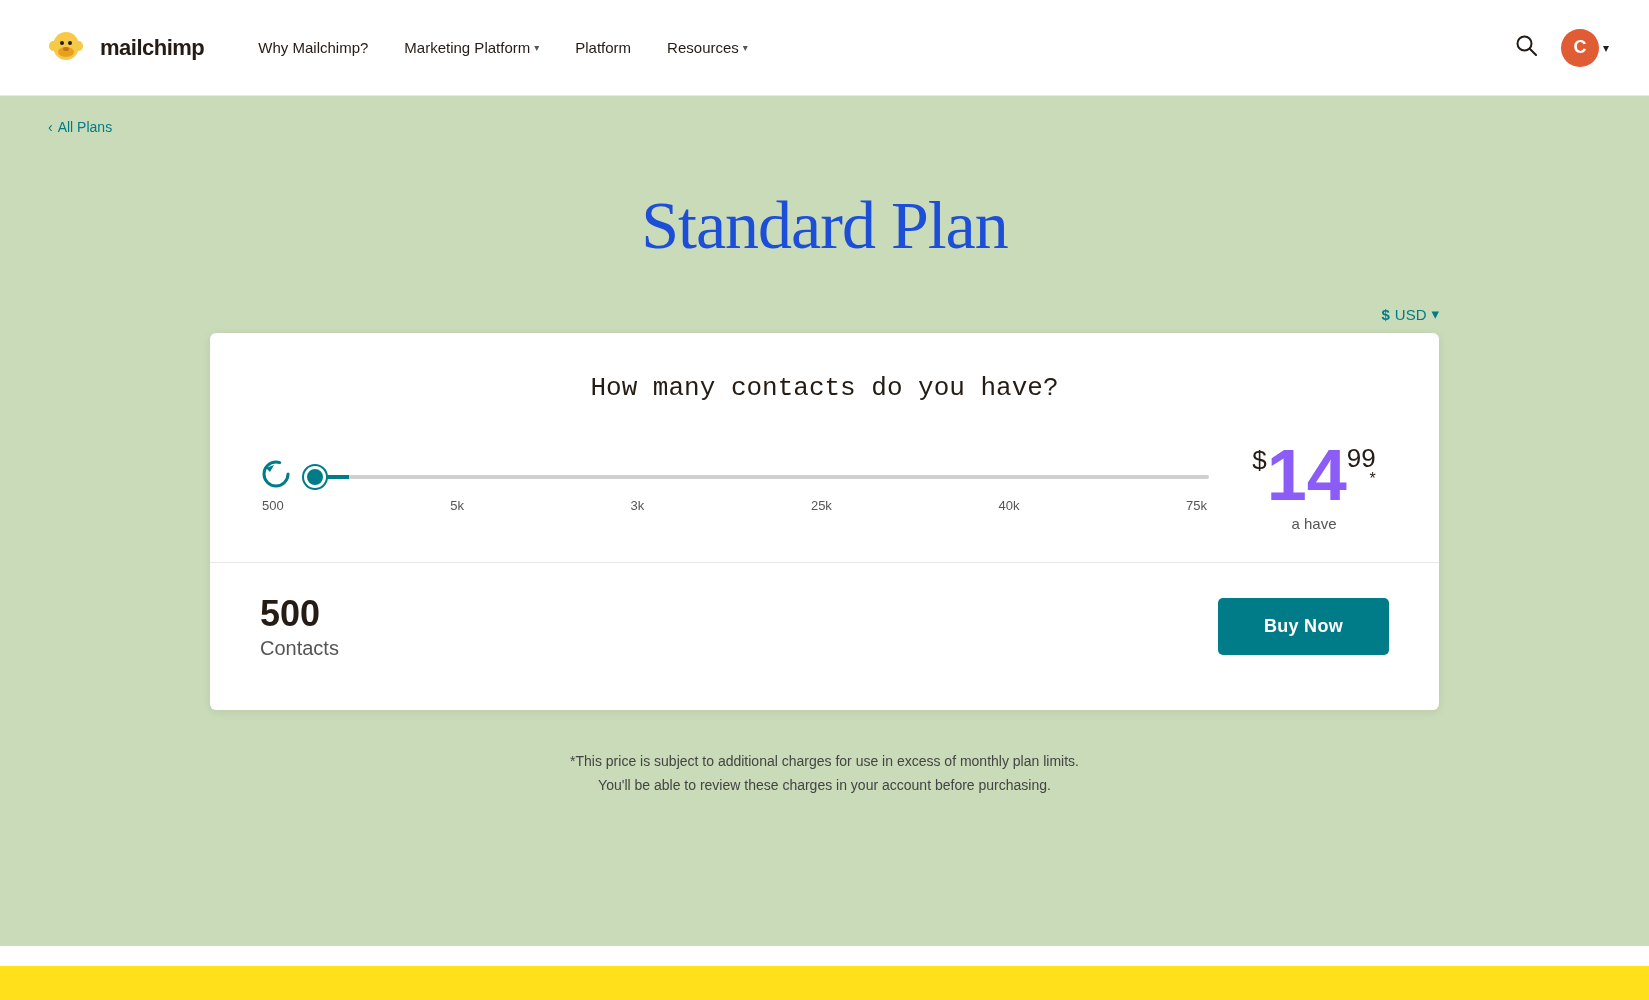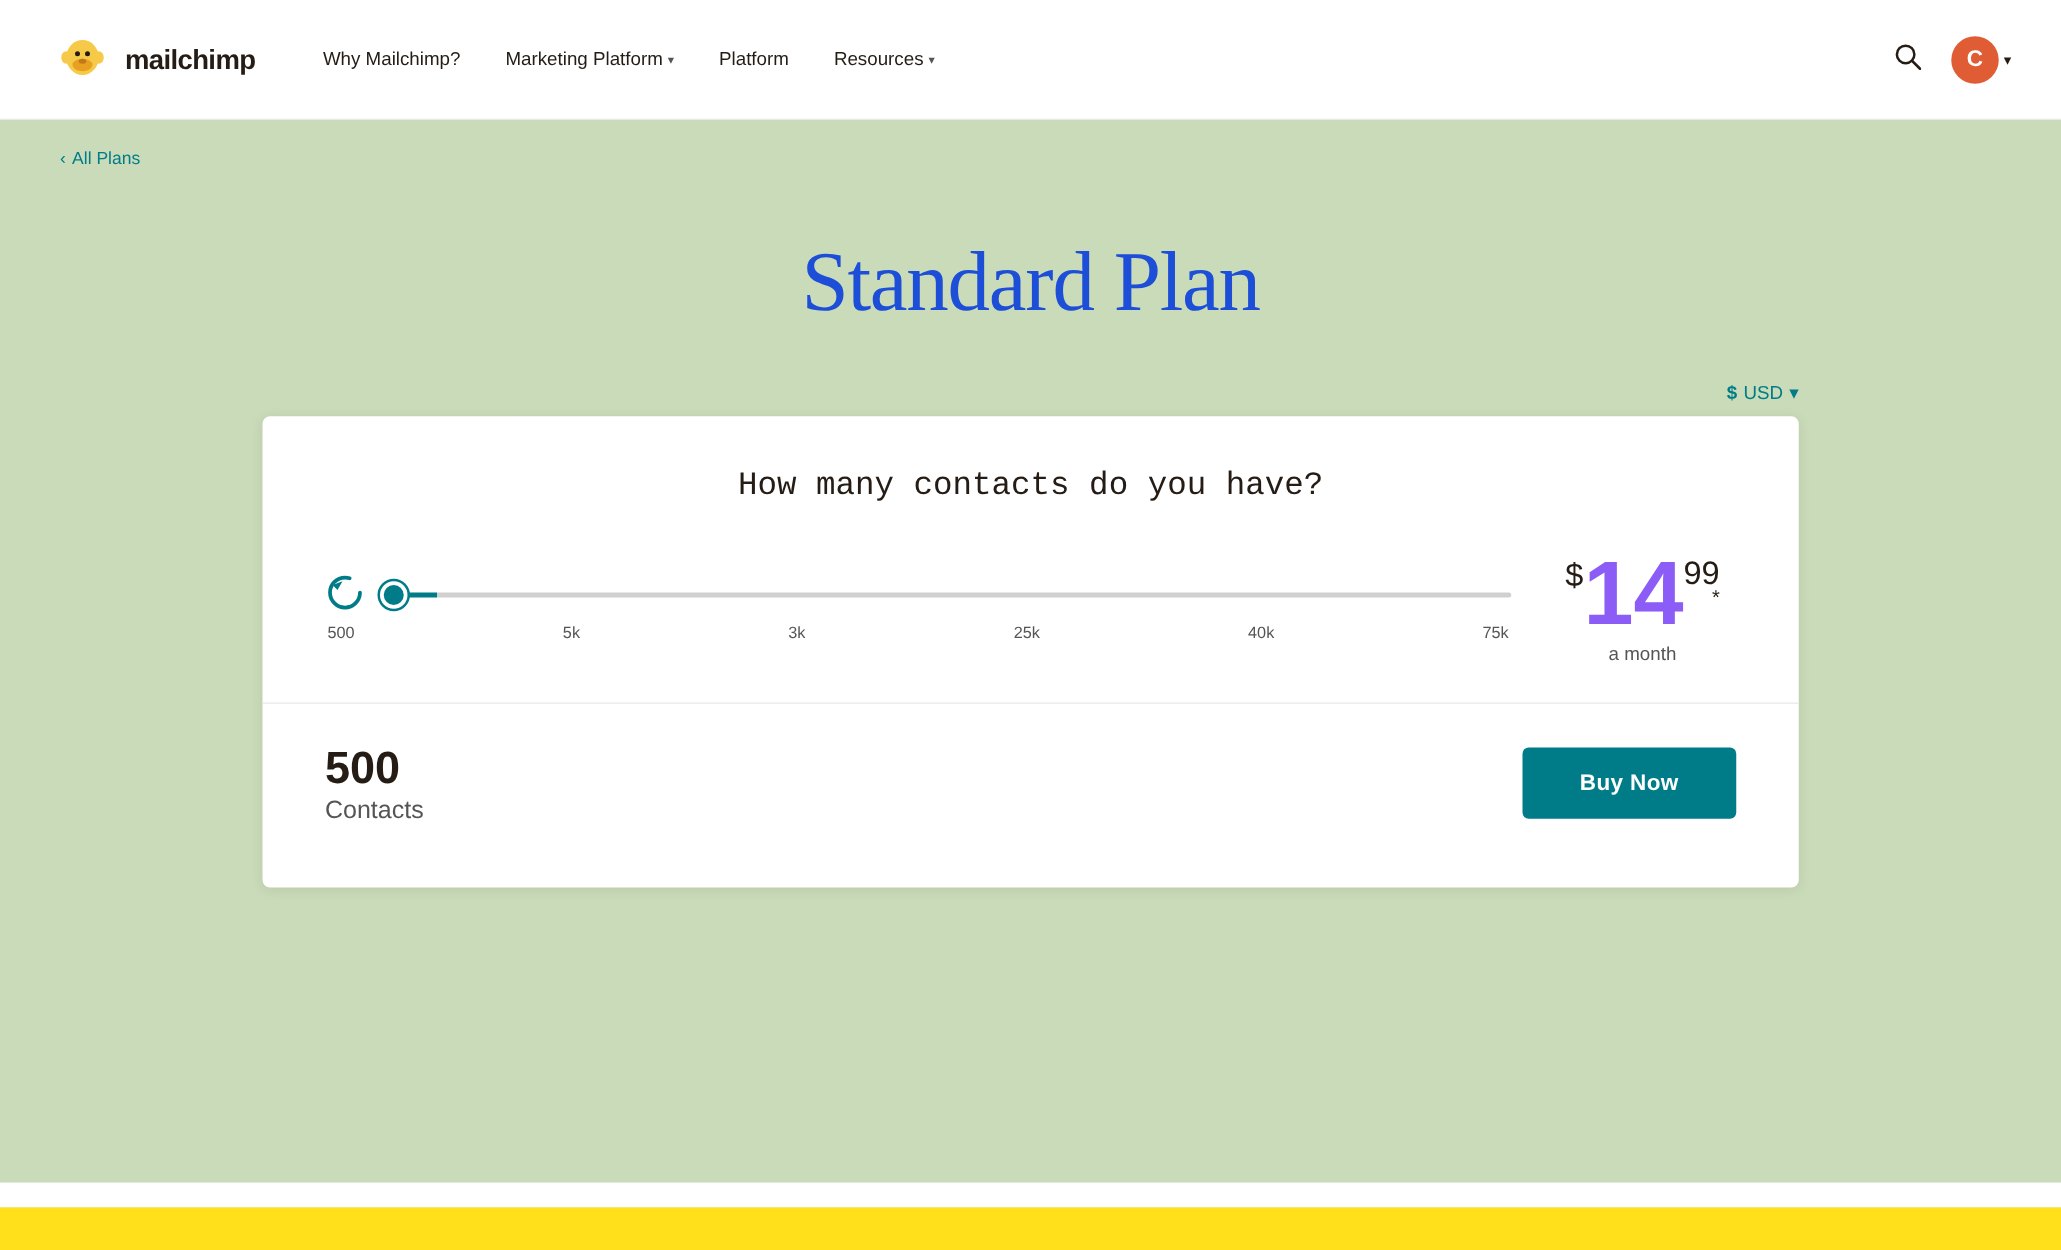--- a/index.html
+++ b/index.html
@@ -430,33 +430,37 @@
 
       <div class="price-display">
         <div class="price-main">
           <span class="price-dollar-sign">$</span>
           <span class="price-integer">14</span>
           <div class="price-decimal-asterisk">
             <span class="price-decimal">99</span>
             <span class="price-asterisk">*</span>
           </div>
         </div>
-        <p class="price-period">a month</p>
+        <p class="price-period">a have</p>
       </div>
     </div>
 
     <hr class="card-divider">
 
     <div class="card-bottom">
       <div class="contacts-info">
         <div class="contacts-count">500</div>
         <div class="contacts-label">Contacts</div>
       </div>
       <button class="buy-now-btn">Buy Now</button>
     </div>
   </div>
 
+  <div class="footnote-area">
+    <p>*This price is subject to additional charges for use in excess of monthly plan limits.</p>
+    <p>You'll be able to review these charges in your account before purchasing.</p>
+  </div>
 
 </div>
 
 <div class="white-section" style="height:20px;"></div>
 
 <div class="bottom-bar"></div>
 
 </body></html>

